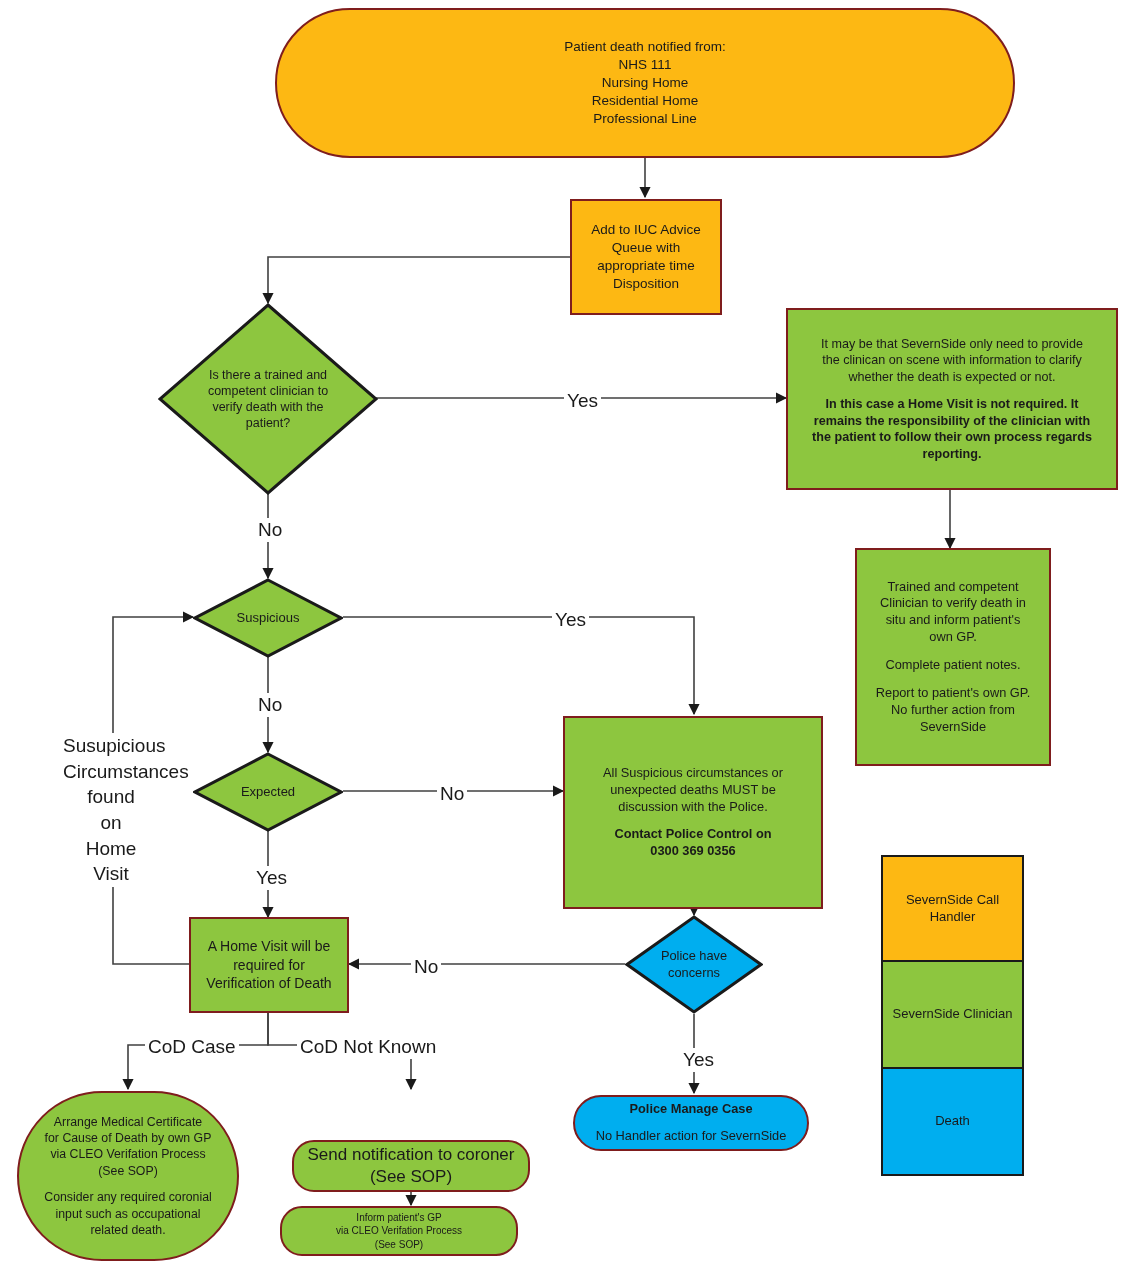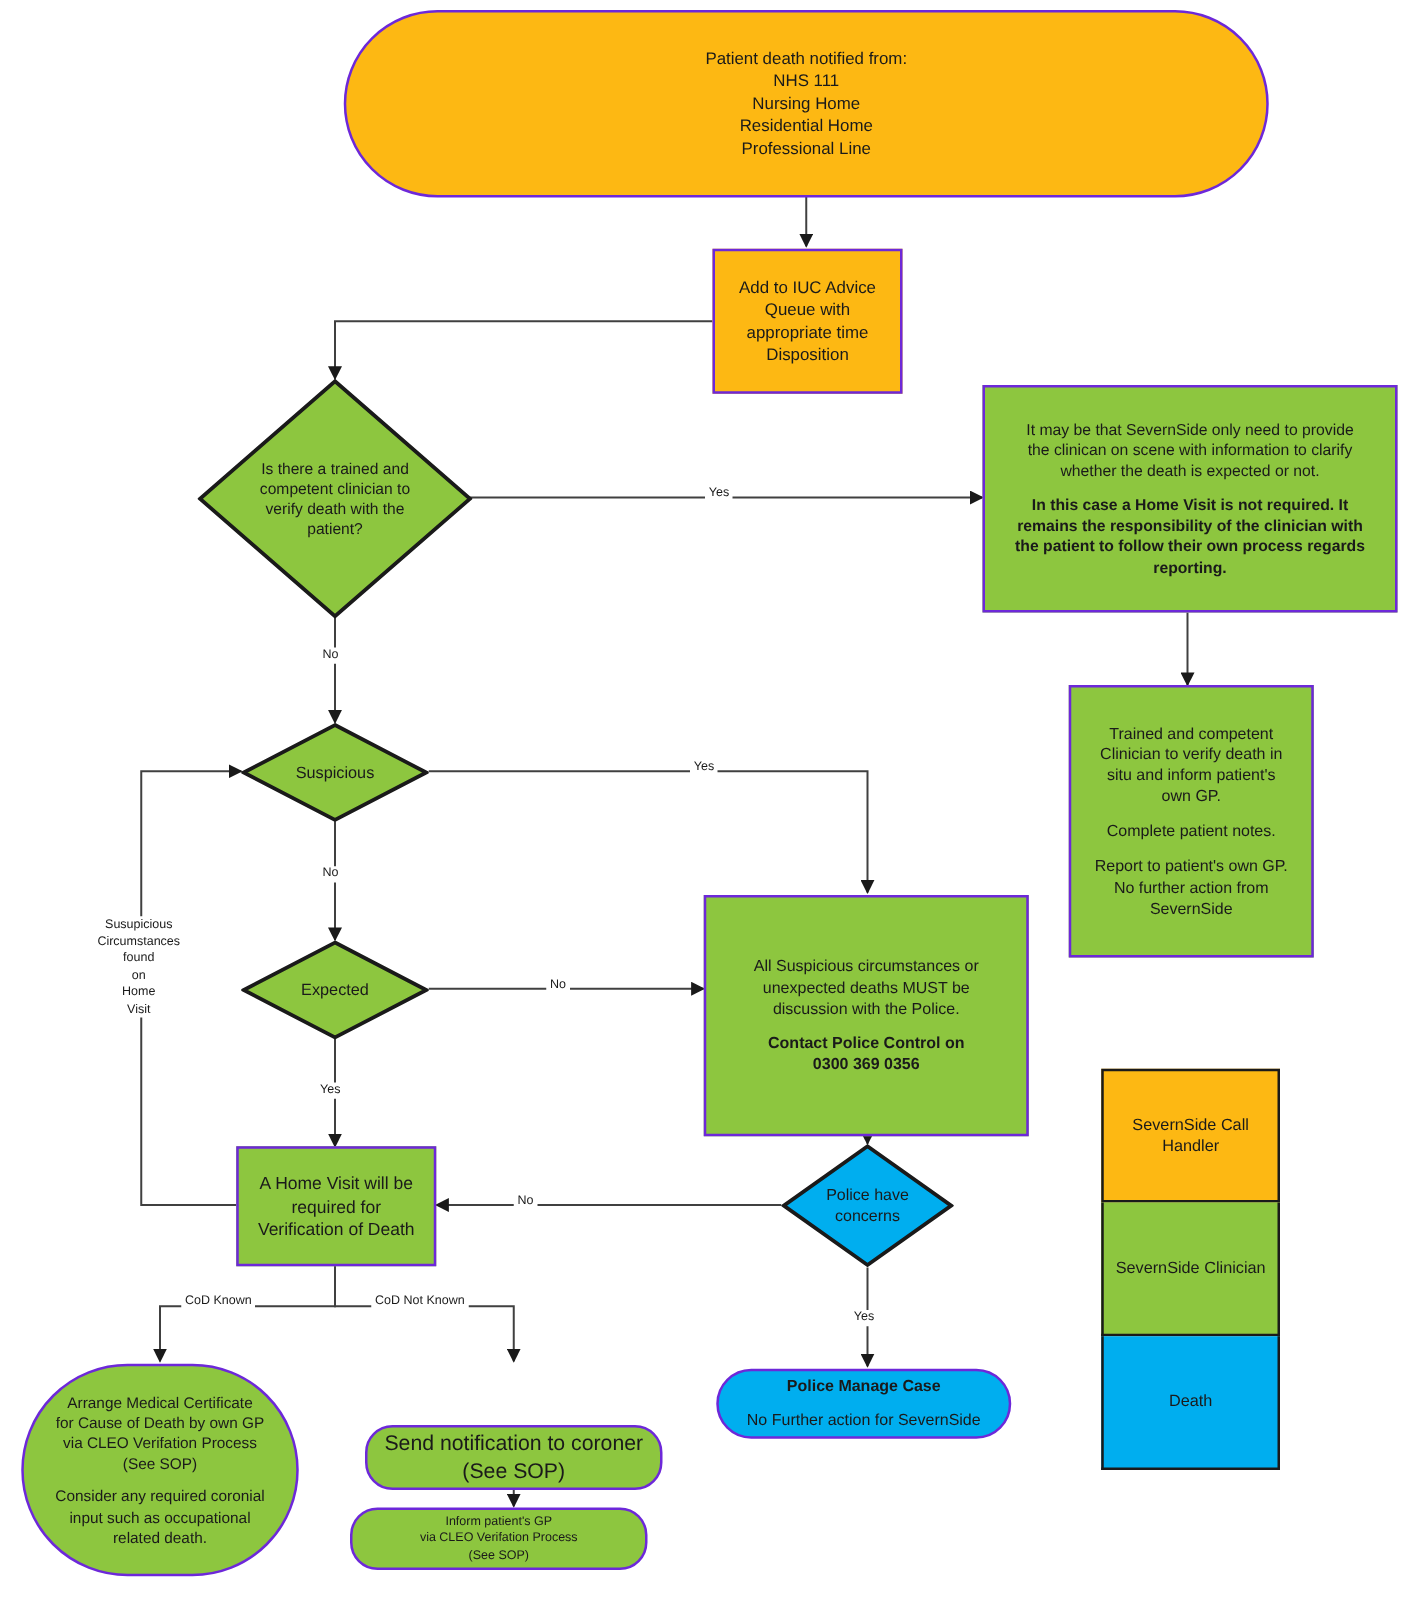--- a/index.html
+++ b/index.html
@@ -23,21 +23,21 @@
     position: absolute;
     left: 0;
     top: 0;
     width: 1132px;
     height: 1284px;
     pointer-events: none;
   }
   .node {
     position: absolute;
     box-sizing: border-box;
-    border: 2px solid #6d28d9;
+    border: 2px solid #7f1d1d;
     display: flex;
     align-items: center;
     justify-content: center;
     text-align: center;
     line-height: 1.32;
     padding: 16px 8px;
   }
   .node .txt { width: 100%; }
   .orange { background: #FDB813; }
   .green  { background: #8DC63F; }
@@ -63,21 +63,21 @@
   .diamond .dtext {
     position: relative;
     z-index: 2;
     width: 72%;
     text-align: center;
   }
 
   .edge-label {
     position: absolute;
     background: #ffffff;
-    font-size: 10px;
+    font-size: 19px;
     color: #1a1a1a;
     padding: 0 3px;
     white-space: nowrap;
     line-height: 1.25;
     text-align: center;
   }
 
   .legend {
     position: absolute;
     box-sizing: border-box;
@@ -189,21 +189,21 @@
   </div>
 
   <div class="diamond" style="left:625px; top:915px; width:138px; height:99px; font-size:12.8px;">
     <svg class="dshape" viewBox="0 0 138 99" preserveAspectRatio="none">
       <polygon points="69,2 136,49.5 69,97 2,49.5" fill="#00AEEF" stroke="#1a1a1a" stroke-width="3"></polygon>
     </svg>
     <span class="dtext">Police have<br>concerns</span>
   </div>
 
   <div class="node terminator blue" style="left:573px; top:1095px; width:236px; height:56px; font-size:12.8px;">
-    <span class="txt"><span class="b">Police Manage Case</span><span class="blank"></span><span>No Further action for SevernSide</span></span>
+    <span class="txt"><span class="b">Police Manage Case</span><span class="blank"></span><span>No Handler action for SevernSide</span></span>
   </div>
 
   <div class="node terminator green" style="left:17px; top:1091px; width:222px; height:170px; font-size:12.3px;">
     <span class="txt"><span>Arrange Medical Certificate<br>for Cause of Death by own GP<br>via CLEO Verifation Process<br>(See SOP)</span><span class="blank"></span><span>Consider any required coronial<br>input such as occupational<br>related death.</span></span>
   </div>
 
   <div class="node rounded green" style="left:292px; top:1140px; width:238px; height:52px; font-size:17px;">
     <span class="txt">Send notification to coroner<br>(See SOP)</span>
   </div>
 
@@ -220,21 +220,21 @@
   <div class="edge-label" style="left:255px; top:693px;">No</div>
 
   <div class="edge-label" style="left:437px; top:782px;">No</div>
 
   <div class="edge-label" style="left:253px; top:866px;">Yes</div>
 
   <div class="edge-label" style="left:411px; top:955px;">No</div>
 
   <div class="edge-label" style="left:680px; top:1048px;">Yes</div>
 
-  <div class="edge-label" style="left:145px; top:1035px;">CoD Known</div>
+  <div class="edge-label" style="left:145px; top:1035px;">CoD Case</div>
 
   <div class="edge-label" style="left:297px; top:1035px;">CoD Not Known</div>
 
   <div class="edge-label" style="left:60px; top:733px; width:96px; line-height:1.35;">Susupicious<br>Circumstances<br>found<br>on<br>Home<br>Visit</div>
 
   <div class="legend" style="left:881px; top:823px; width:143px; height:321px;margin-top:32px;">
     <div class="lrow orange" style="height:107px;">
       <span>SevernSide Call<br>Handler</span>
     </div>
     <div class="lrow green" style="height:107px;">

